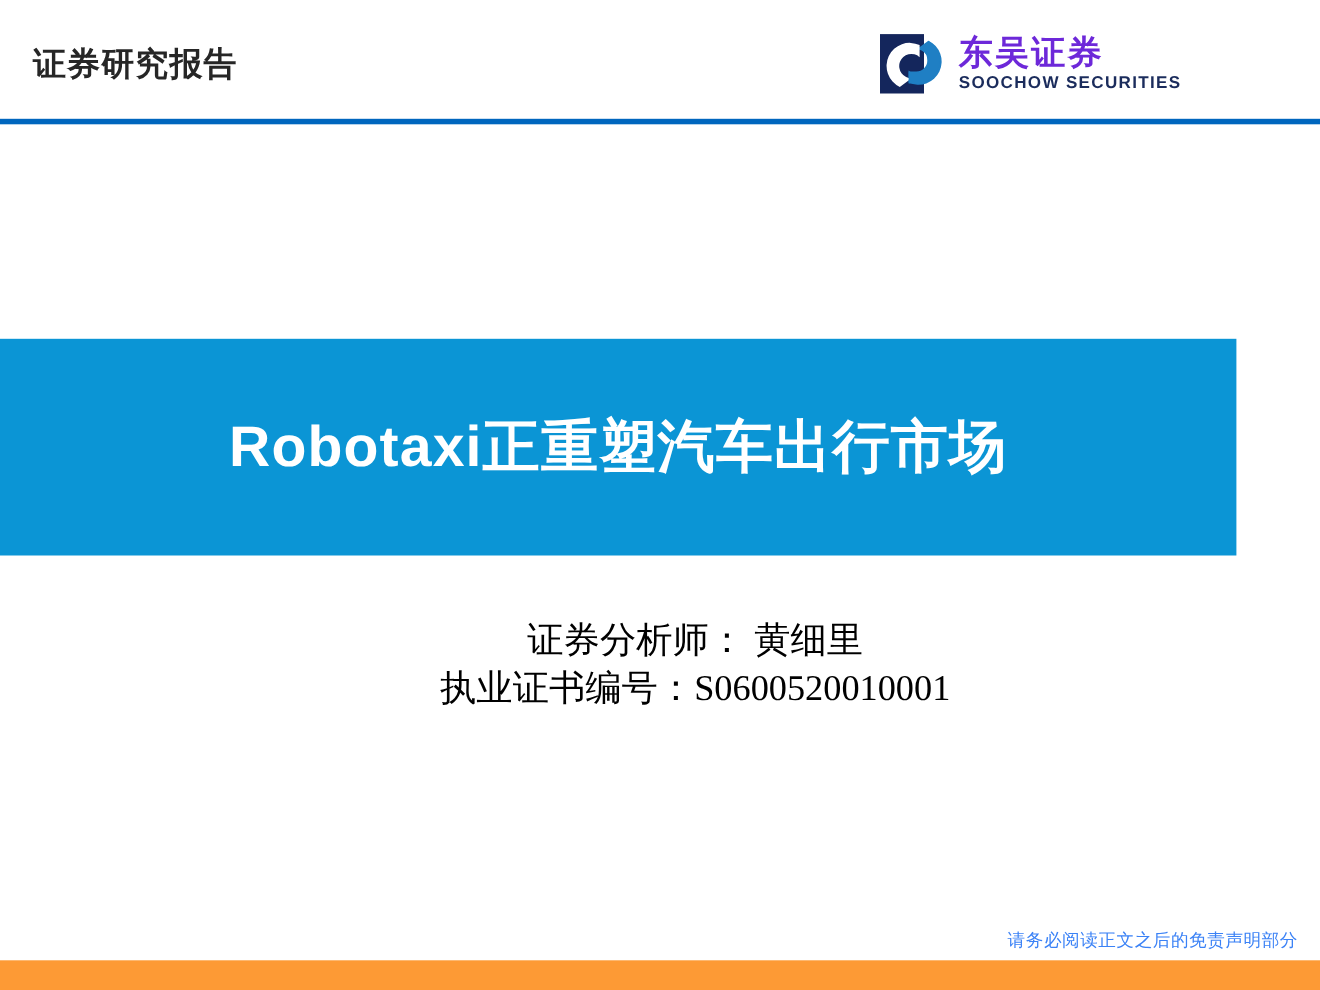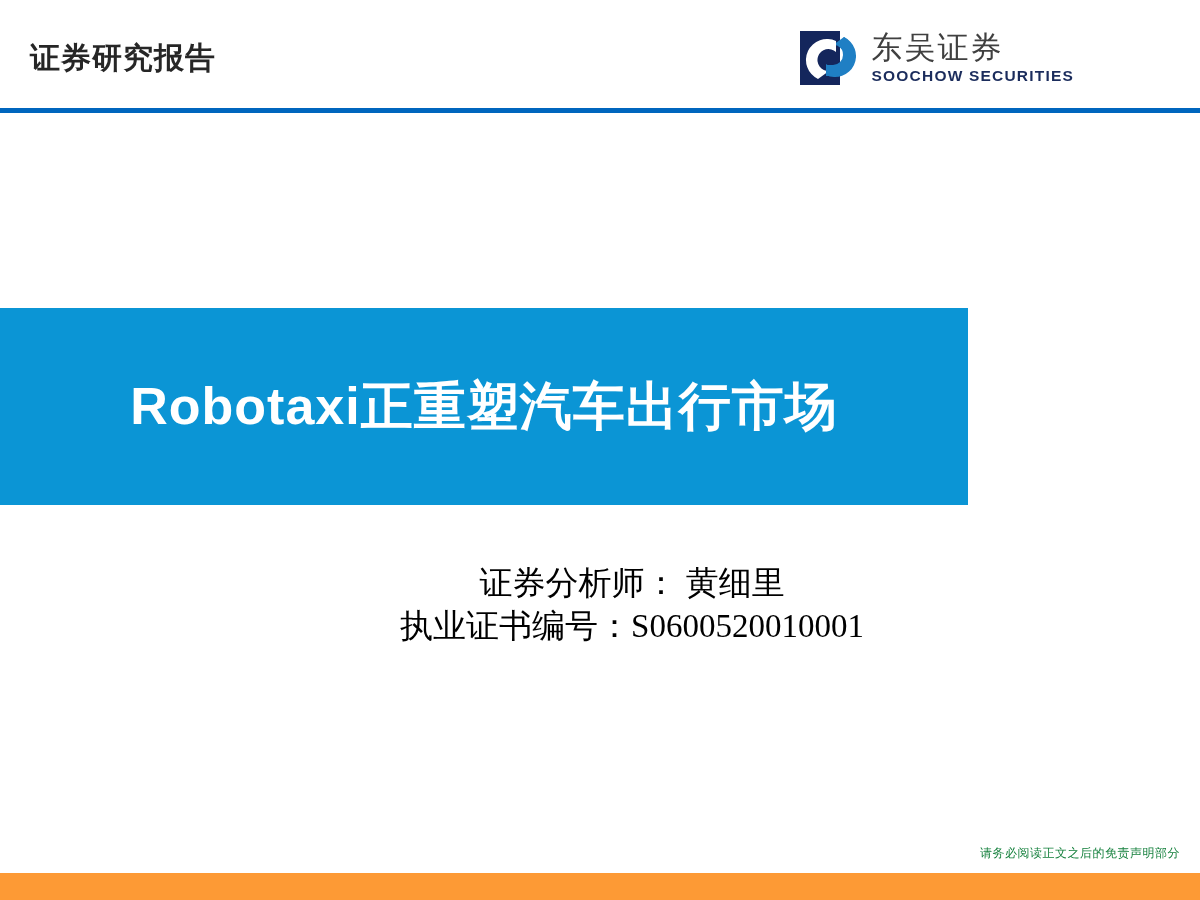--- a/index.html
+++ b/index.html
@@ -62,40 +62,40 @@
     flex: none;
   }
   .logo-text {
     display: flex;
     flex-direction: column;
     justify-content: center;
     line-height: 1;
   }
   .logo-cn {
     font-size: 31px;
-    font-weight: normal;
-    color: #404040;
+    font-weight: bold;
+    color: #6d28d9;
     letter-spacing: 2px;
     white-space: nowrap;
   }
   .logo-en {
     margin-top: 5px;
     font-size: 15.5px;
     font-weight: bold;
     color: #1b2c5c;
     letter-spacing: 1.2px;
     white-space: nowrap;
   }
 
   
   .title-band {
     position: absolute;
     left: 0;
     top: 308px;
-    width: 968px;
+    width: 1124px;
     height: 197px;
     background: #0b95d5;
     display: flex;
     align-items: center;
     justify-content: center;
   }
   .title-band-text {
     font-size: 52px;
     font-weight: bold;
     color: #ffffff;
@@ -119,22 +119,22 @@
   .analyst-line {
     font-size: 33px;
     white-space: nowrap;
   }
 
   
   .footer-note {
     position: absolute;
     right: 20px;
     top: 845px;
-    font-size: 12px;
-    color: #15803d;
+    font-size: 16px;
+    color: #3b82f6;
     letter-spacing: 0.5px;
     white-space: nowrap;
   }
   .footer-bar {
     position: absolute;
     left: 0;
     top: 873px;
     width: 1200px;
     height: 27px;
     background: #fd9a35;

